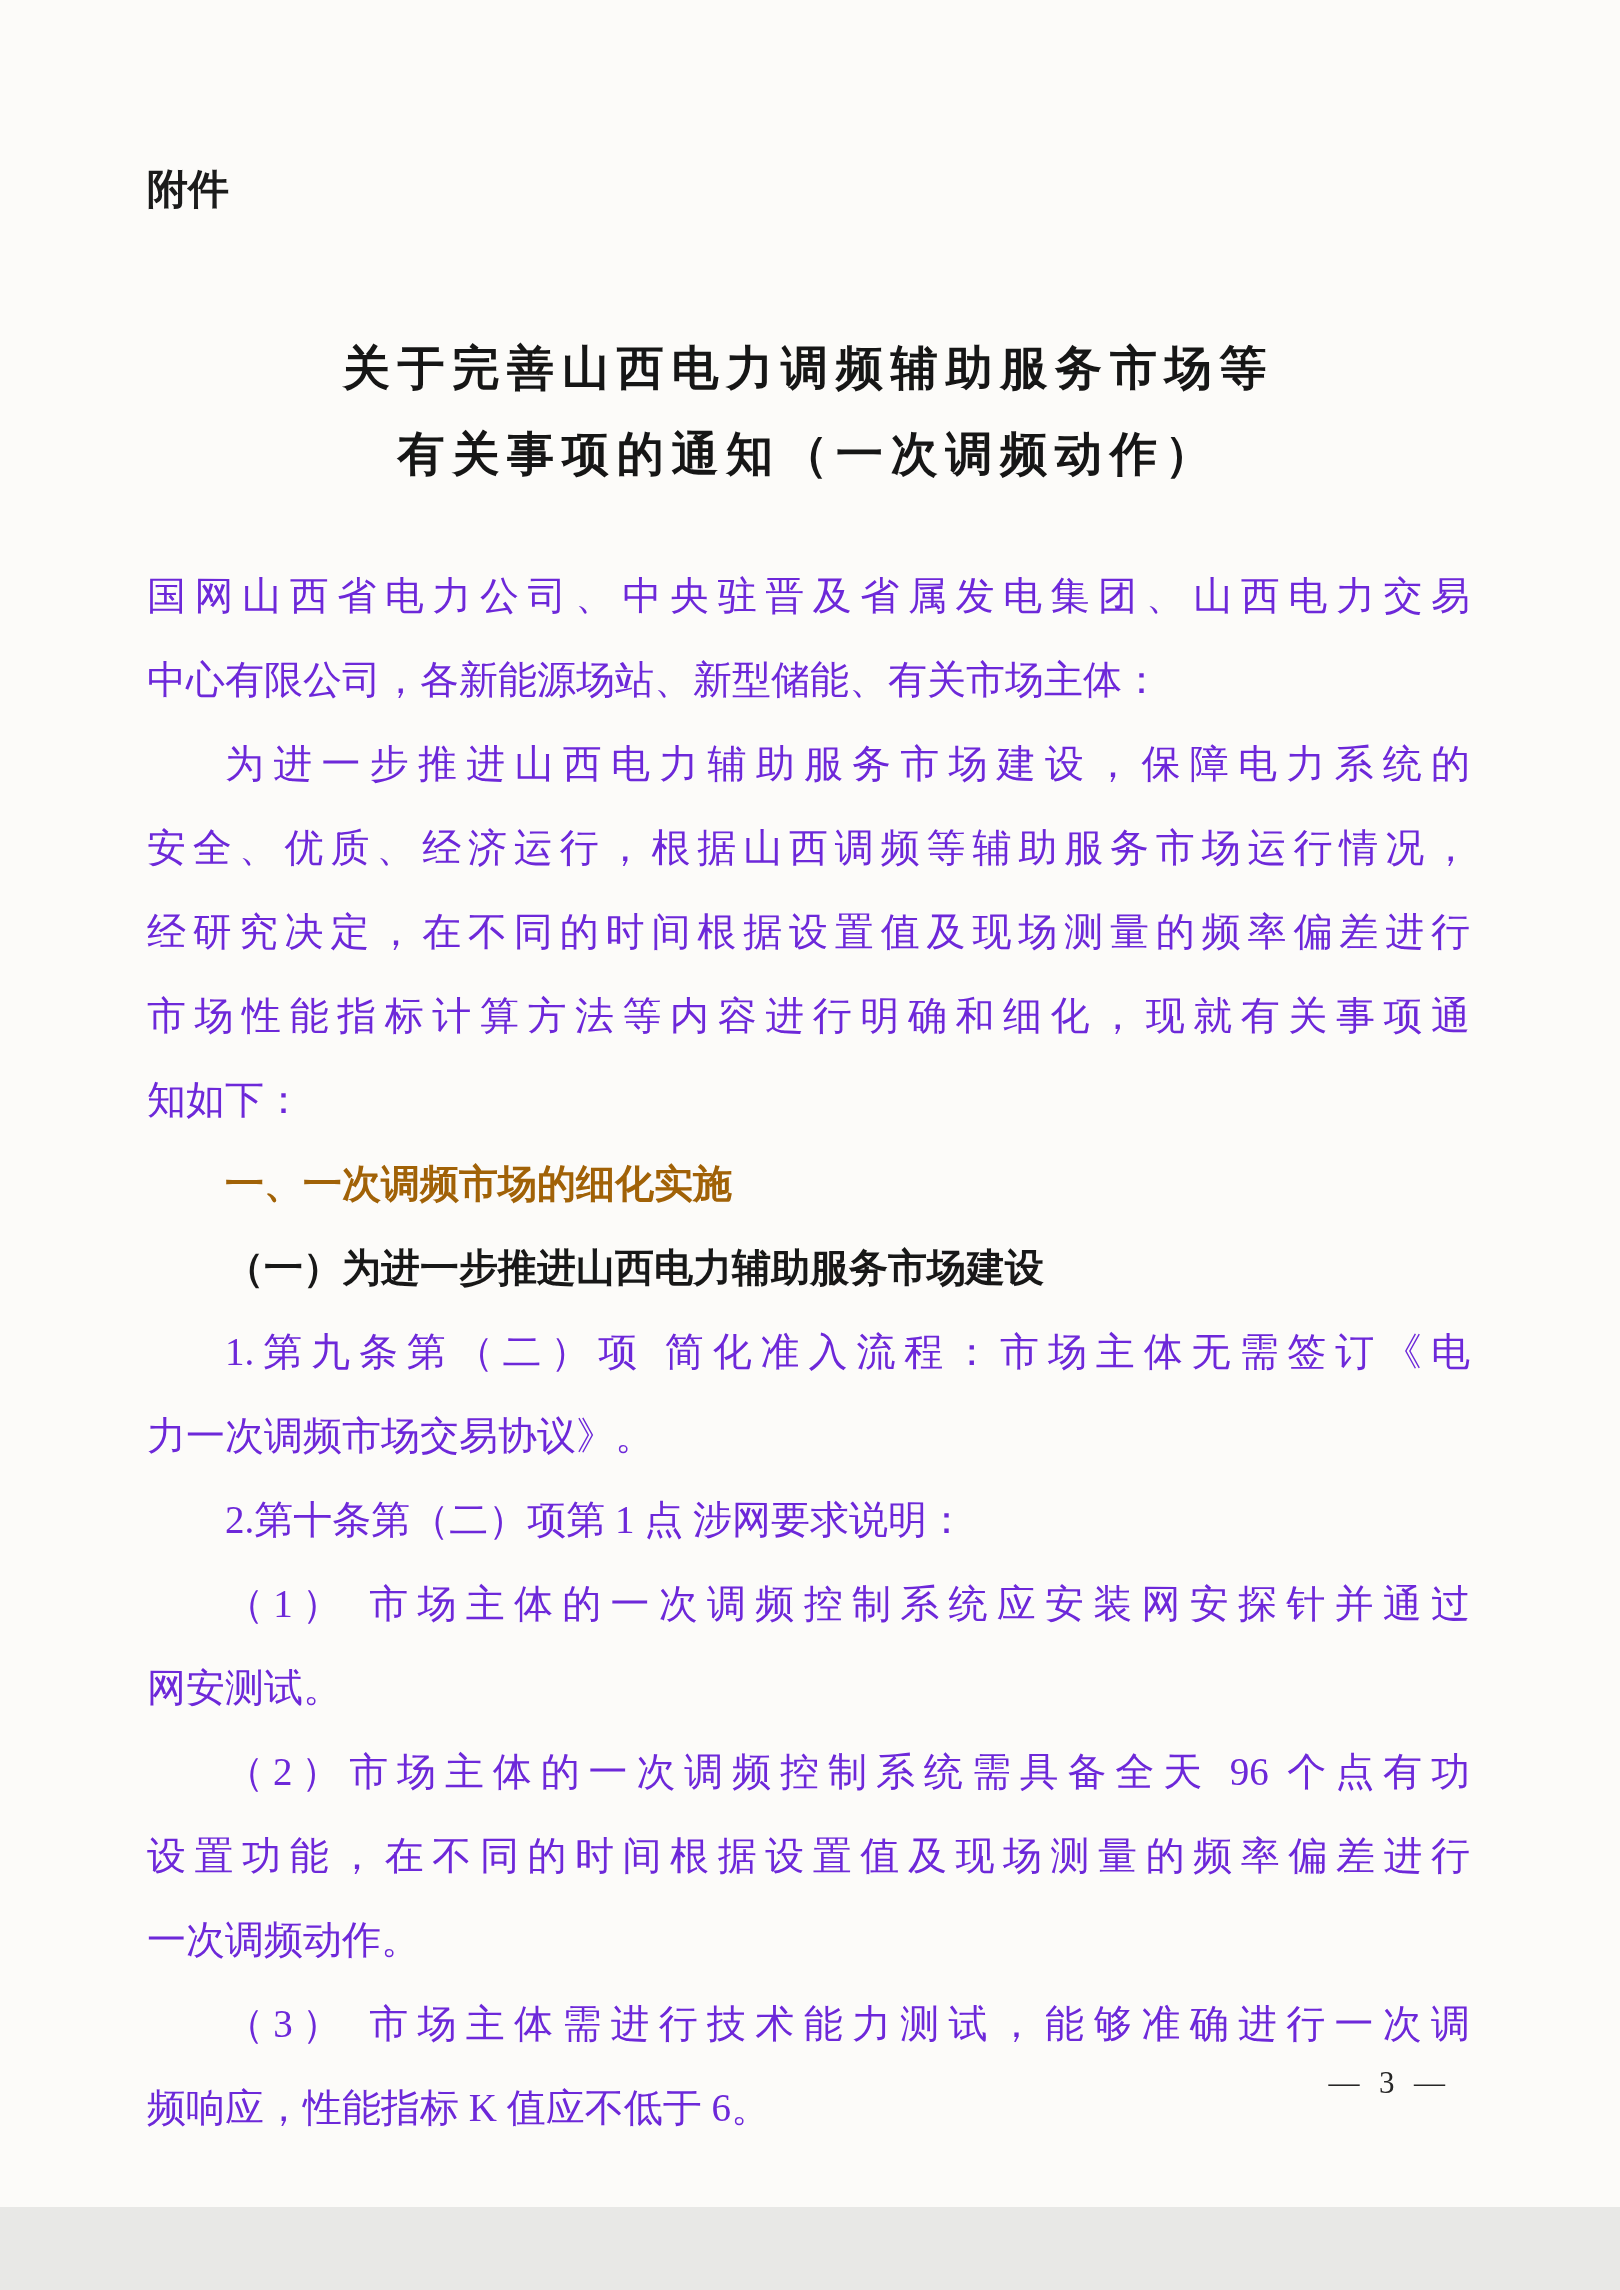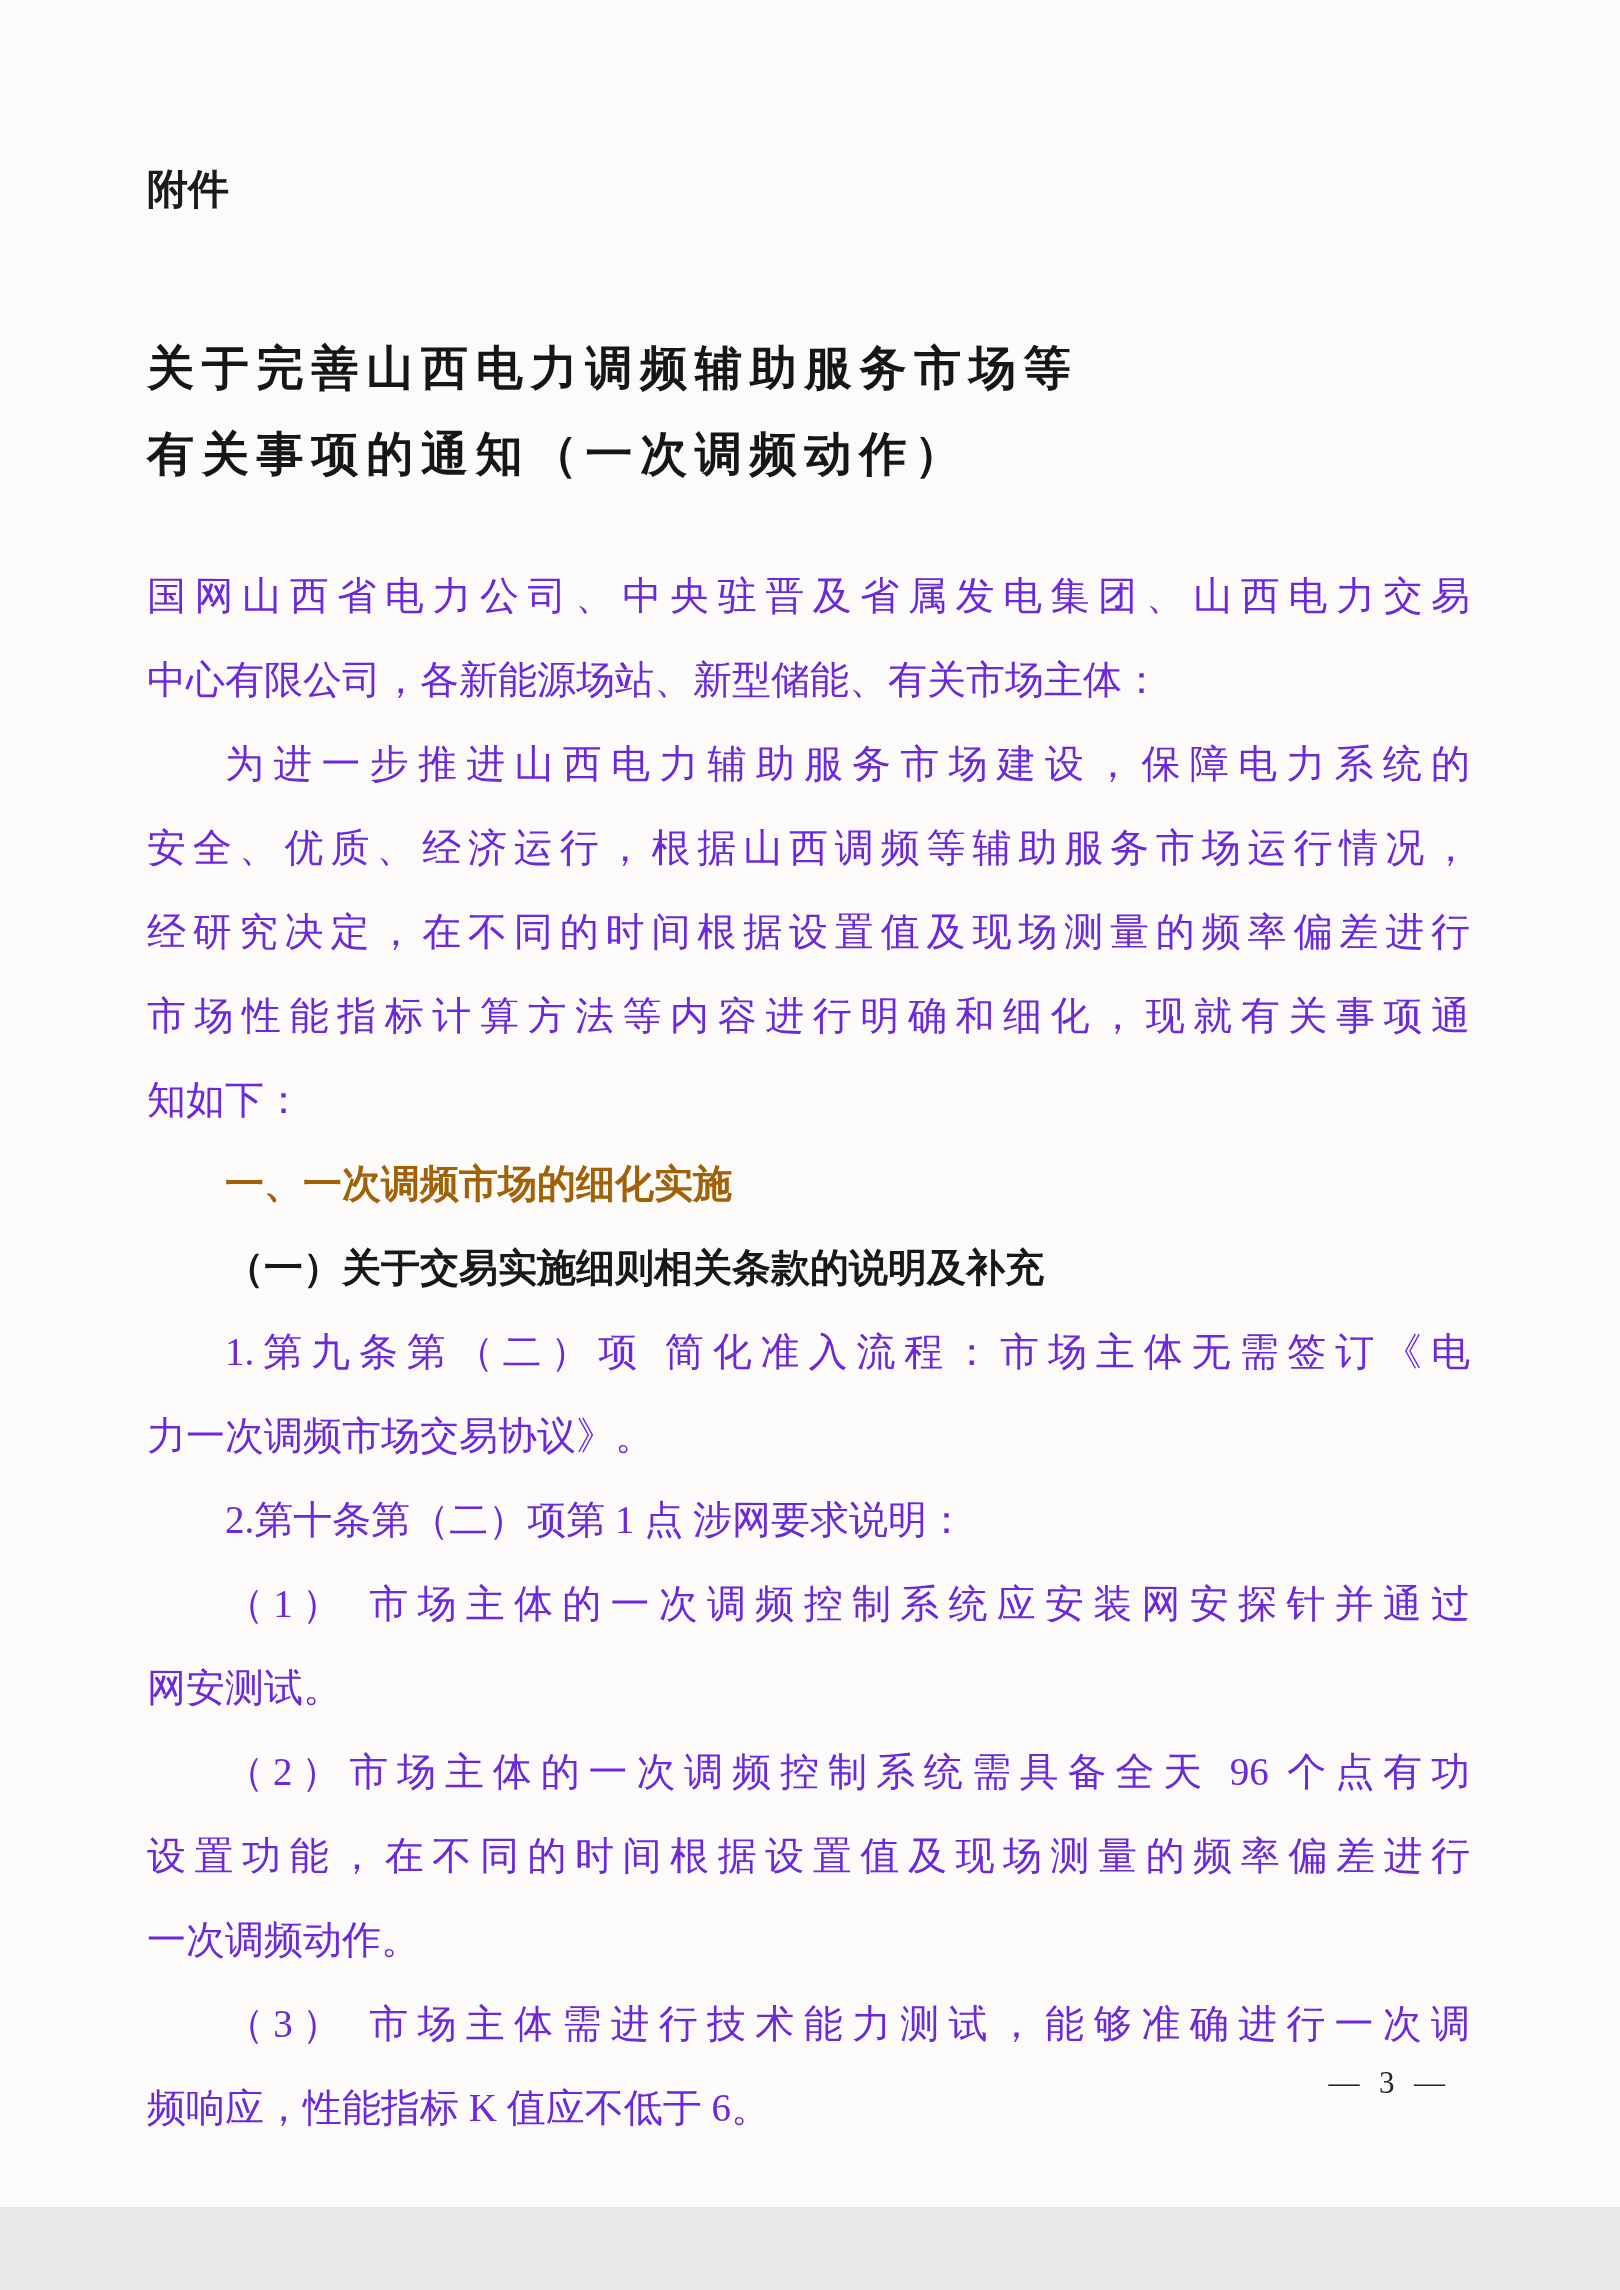--- a/index.html
+++ b/index.html
@@ -24,20 +24,21 @@
     font-family: "Liberation Sans", "DejaVu Sans", sans-serif;
     font-weight: 700;
     font-size: 41px;
     line-height: 55px;
     color: #1b1b1b;
   }
   .title-block {
     margin-top: 108px;
   }
   .title-line {
+    text-align: center;
     font-family: "Liberation Sans", "DejaVu Sans", sans-serif;
     font-weight: 700;
     font-size: 47px;
     letter-spacing: 7.8px;
     line-height: 86px;
     color: #161616;
   }
   .body-block {
     margin-top: 57px;
   }
@@ -87,21 +88,21 @@
 
   <div class="body-block">
     <div class="line fill">国网山西省电力公司、中央驻晋及省属发电集团、山西电力交易</div>
     <div class="line">中心有限公司，各新能源场站、新型储能、有关市场主体：</div>
     <div class="line indent fill">为进一步推进山西电力辅助服务市场建设，保障电力系统的</div>
     <div class="line fill">安全、优质、经济运行，根据山西调频等辅助服务市场运行情况，</div>
     <div class="line fill">经研究决定，在不同的时间根据设置值及现场测量的频率偏差进行</div>
     <div class="line fill">市场性能指标计算方法等内容进行明确和细化，现就有关事项通</div>
     <div class="line">知如下：</div>
     <div class="line h1 indent">一、一次调频市场的细化实施</div>
-    <div class="line h2 indent">（一）关于交易实施细则相关条款的说明及补充</div>
+    <div class="line h2 indent">（一）为进一步推进山西电力辅助服务市场建设</div>
     <div class="line indent fill">1.第九条第（二）项 简化准入流程：市场主体无需签订《电</div>
     <div class="line">力一次调频市场交易协议》。</div>
     <div class="line indent">2.第十条第（二）项第 1 点 涉网要求说明：</div>
     <div class="line indent fill">（1） 市场主体的一次调频控制系统应安装网安探针并通过</div>
     <div class="line">网安测试。</div>
     <div class="line indent fill">（2）市场主体的一次调频控制系统需具备全天 96 个点有功</div>
     <div class="line fill">设置功能，在不同的时间根据设置值及现场测量的频率偏差进行</div>
     <div class="line">一次调频动作。</div>
     <div class="line indent fill">（3） 市场主体需进行技术能力测试，能够准确进行一次调</div>
     <div class="line">频响应，性能指标 K 值应不低于 6。</div>

